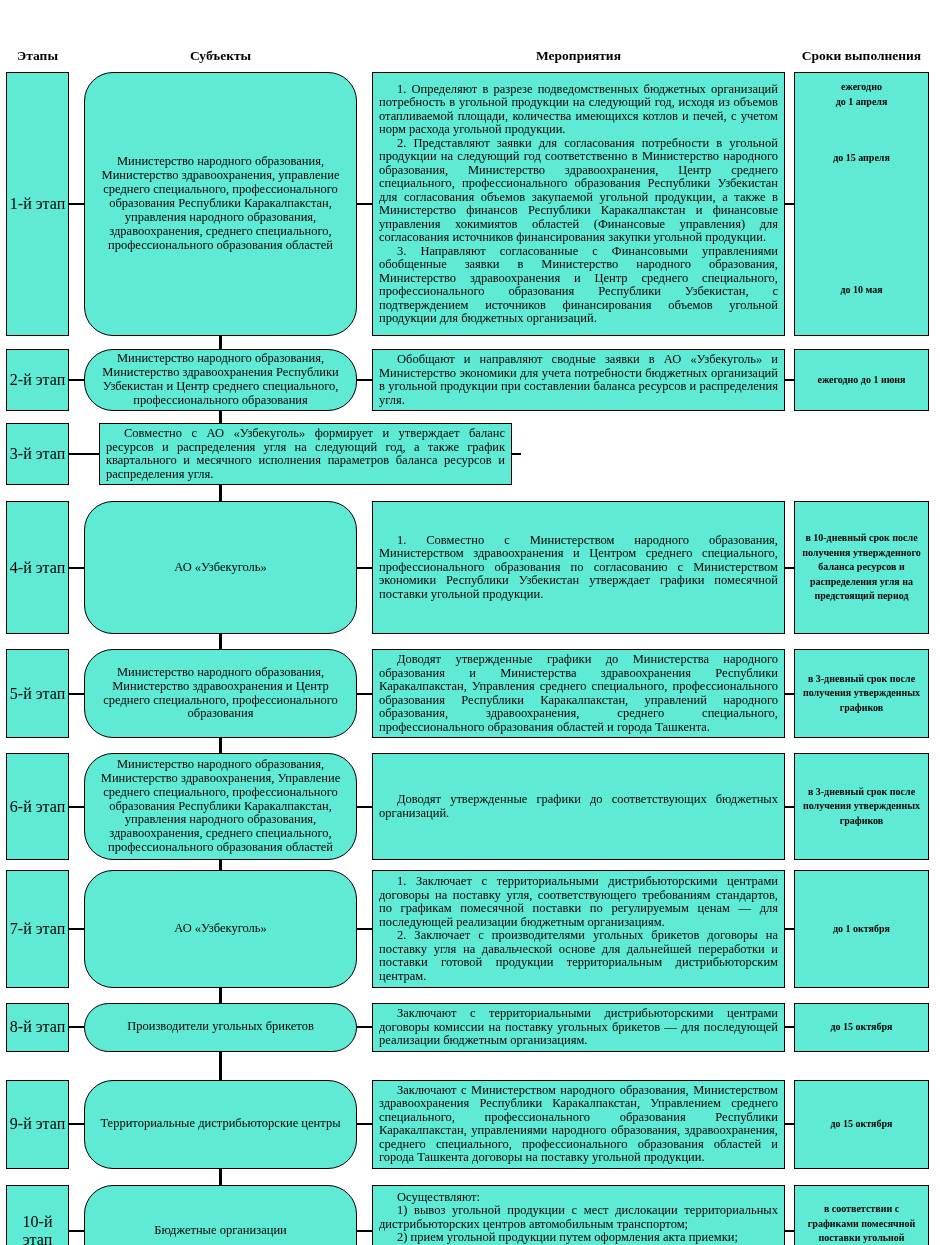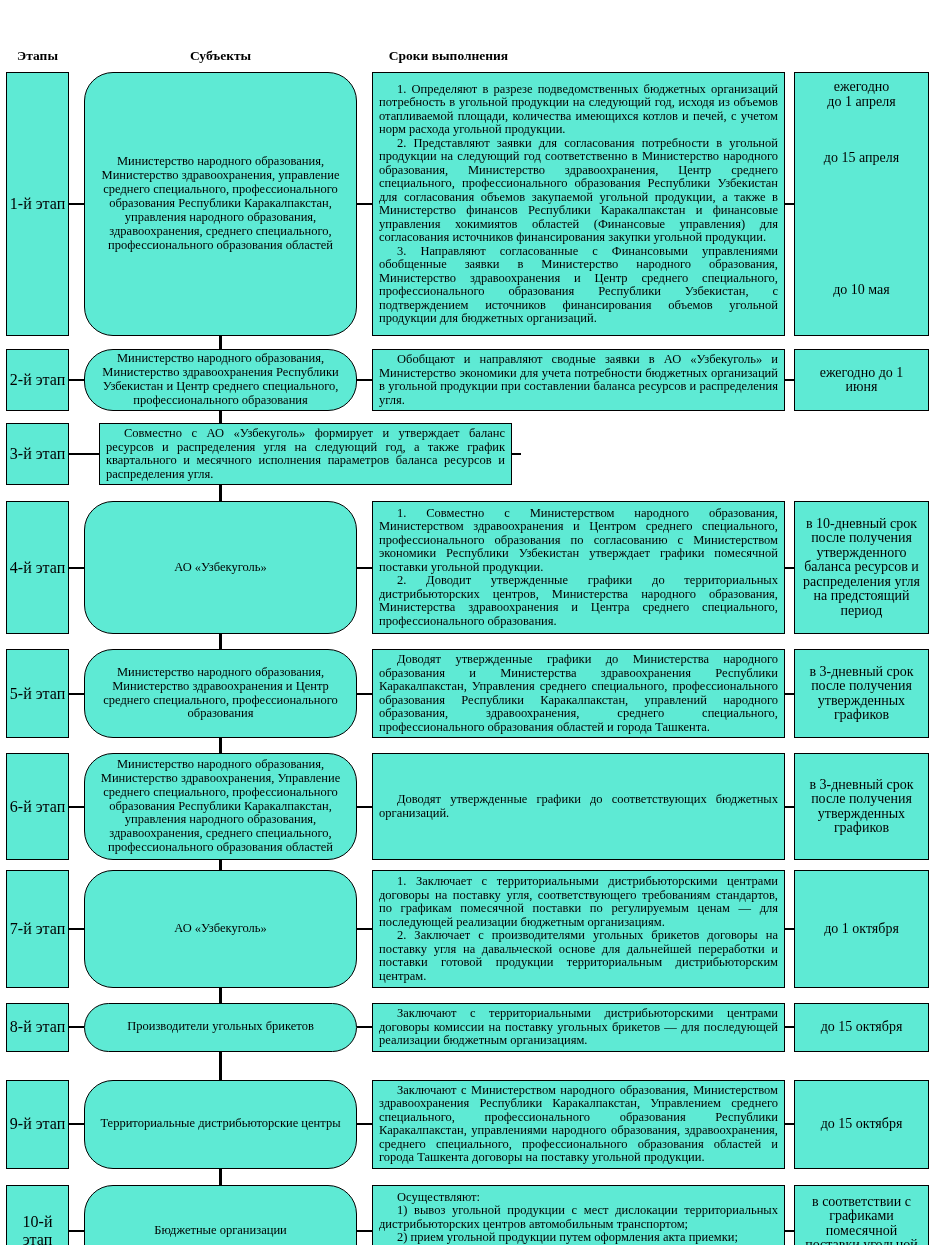--- a/index.html
+++ b/index.html
@@ -26,21 +26,21 @@
   .box{border:1.5px solid #000;box-sizing:border-box;width:100%;background:#5eead4;}
 
   .stage-box{display:flex;align-items:center;justify-content:center;
     font-size:16px;text-align:center;}
   .subject-box{display:flex;align-items:center;justify-content:center;
     text-align:center;font-size:12.5px;line-height:13.9px;padding:2px 7px;border-radius:29px;}
   .act-box{display:flex;flex-direction:column;justify-content:center;
     font-size:12.5px;line-height:13.5px;padding:3px 6px;}
   .act-box p{margin:0;text-indent:18px;text-align:justify;}
   .dl-box{display:flex;flex-direction:column;align-items:center;justify-content:center;
-    text-align:center;font-size:14px;line-height:14.5px;padding:2px 7px;}
+    text-align:center;font-size:10px;line-height:14.5px;padding:2px 7px;font-weight:bold;}
   .dl-abs{position:relative;display:block;}
   .dl-abs .dl-slot{position:absolute;left:0;right:0;text-align:center;}
   .slot-a{top:7px;}
   .slot-b{top:78px;}
   .slot-c{top:210px;}
 
   .vgap{position:relative;}
   .vline{position:absolute;left:213px;top:0;bottom:0;width:3px;background:#000;}
 
   
@@ -55,20 +55,21 @@
 </head>
 <body>
 
 <div class="page">
 
   <div class="hdr">
     <div class="c-stage lbl">Этапы</div>
     <div class="c-gapA"></div>
     <div class="c-subj lbl">Субъекты</div>
     <div class="c-gapB"></div>
+    <div class="c-act lbl">Мероприятия</div>
     <div class="c-gapC"></div>
     <div class="c-dl lbl">Сроки выполнения</div>
   </div>
 
   <div class="row r1">
     <div class="col c-stage">
         <div class="box stage-box">
           <span>1-й этап</span>
         </div>
       </div>
@@ -181,21 +182,20 @@
         <div class="box subject-box">
           <span>АО «Узбекуголь»</span>
         </div>
       </div>
     <div class="gap c-gapB">
         <div class="hline"></div>
       </div>
     <div class="col c-act">
         <div class="box act-box">
       <p>1. Совместно с Министерством народного образования, Министерством здравоохранения и Центром среднего специального, профессионального образования по согласованию с Министерством экономики Республики Узбекистан утверждает графики помесячной поставки угольной продукции.</p>
-      <p>2. Доводит утвержденные графики до территориальных дистрибьюторских центров, Министерства народного образования, Министерства здравоохранения и Центра среднего специального, профессионального образования.</p>
     </div>
       </div>
     <div class="gap c-gapC">
         <div class="hline"></div>
       </div>
     <div class="col c-dl">
         <div class="box dl-box">
           <span>в 10-дневный срок после получения утвержденного баланса ресурсов и распределения угля на предстоящий период</span>
         </div>
       </div>

